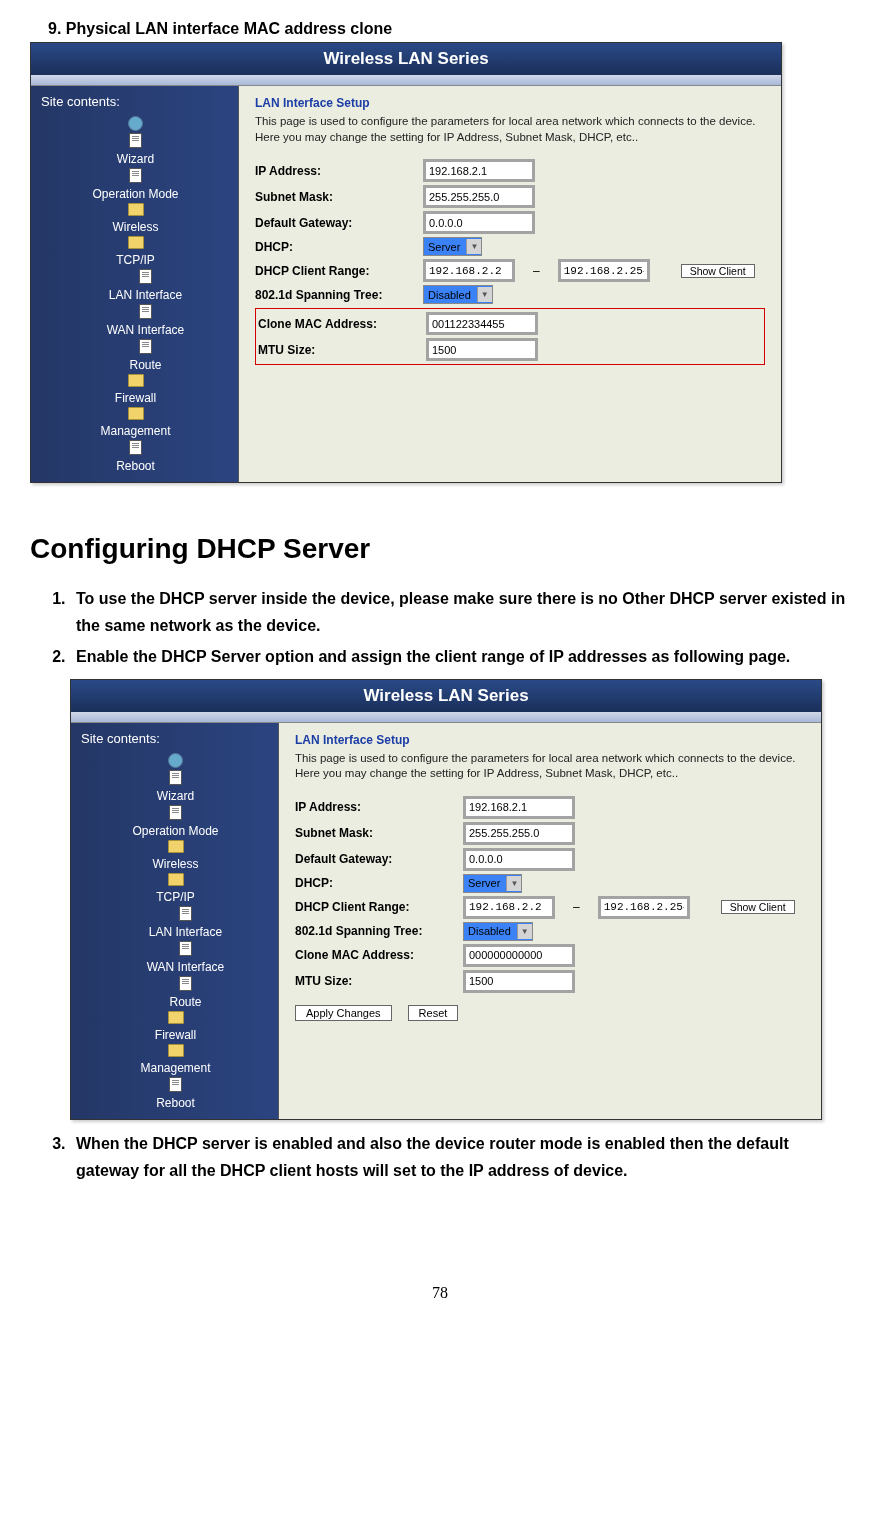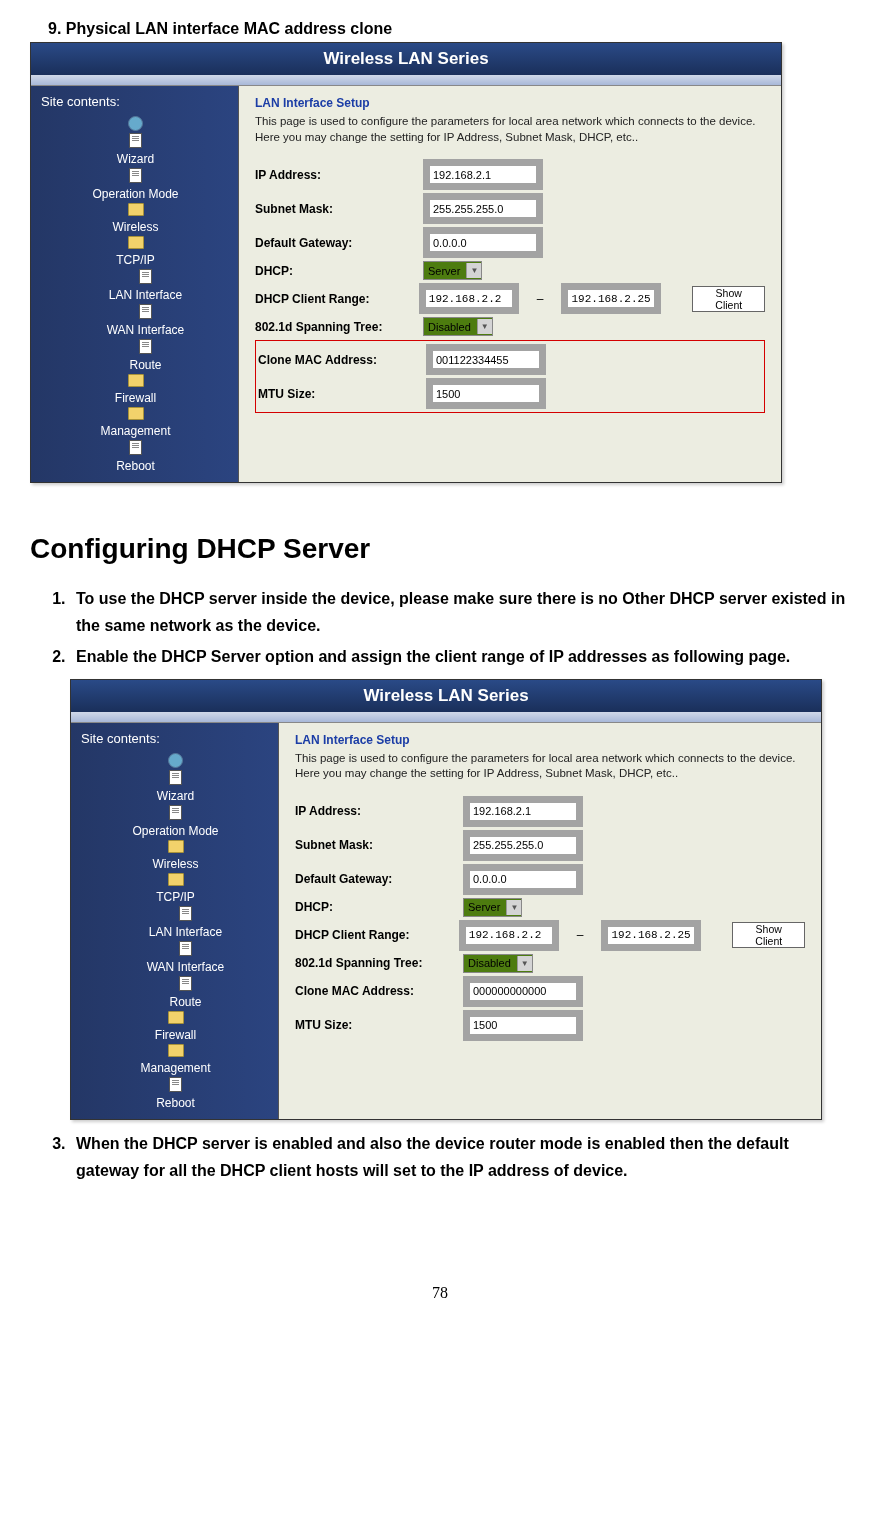--- a/index.html
+++ b/index.html
@@ -114,32 +114,32 @@
     align-items: center;
     margin: 3px 0;
     font-size: 12px;
     gap: 13px;
   }
   .form-label {
     width: 155px;
     font-weight: bold;
   }
   .form-input {
-    border: 7px solid #a3a3a3;
+    border: 3px solid #a3a3a3;
     background: #fff;
     font-size: 11px;
     padding: 1px 3px;
     height: 15px;
     font-family: sans-serif;
   }
   .inp-sm { width: 80px; font-family: Liberation Mono, monospace; }
   .inp-md { width: 100px; }
   .select-like {
     display:inline-flex; align-items:center;
-    border:1px solid #888; background:#4d7c0f; font-size:11px; height:17px; padding:0 0 0 4px;
+    border:1px solid #888; background:#3b82f6; font-size:11px; height:17px; padding:0 0 0 4px;
   }
   .select-like .arrow {
     width:14px; height:15px; margin-left:6px; background:#d4d4d4; border-left:1px solid #999;
     display:flex; align-items:center; justify-content:center; font-size:8px; color:#555;
   }
   .dash { margin: 0 5px; }
   .btn {
     border:1px solid #666; background:#ffffff; font-size:11px; padding:1px 10px; cursor:pointer;
   }
   .btn.small { font-size:10.5px; padding:0 8px; margin-left:18px;}
@@ -385,20 +385,24 @@
         </div>
       <div class="form-row">
           <span class="form-label">Clone MAC Address:</span>
           <input class="form-input inp-md" value="000000000000" style="">
         </div>
       <div class="form-row">
           <span class="form-label">MTU Size:</span>
           <input class="form-input inp-md" value="1500" style="">
         </div>
 
+      <div class="action-row">
+        <button class="btn">Apply Changes</button>
+        <button class="btn">Reset</button>
+      </div>
     </div>
   </div>
 </div>
 
 <ol class="steps" start="3">
   <li>When the DHCP server is enabled and also the device router mode is enabled then the default gateway for all the DHCP client hosts will set to the IP address of device.</li>
 </ol>
 
 <div class="pagenum">78</div>
 

